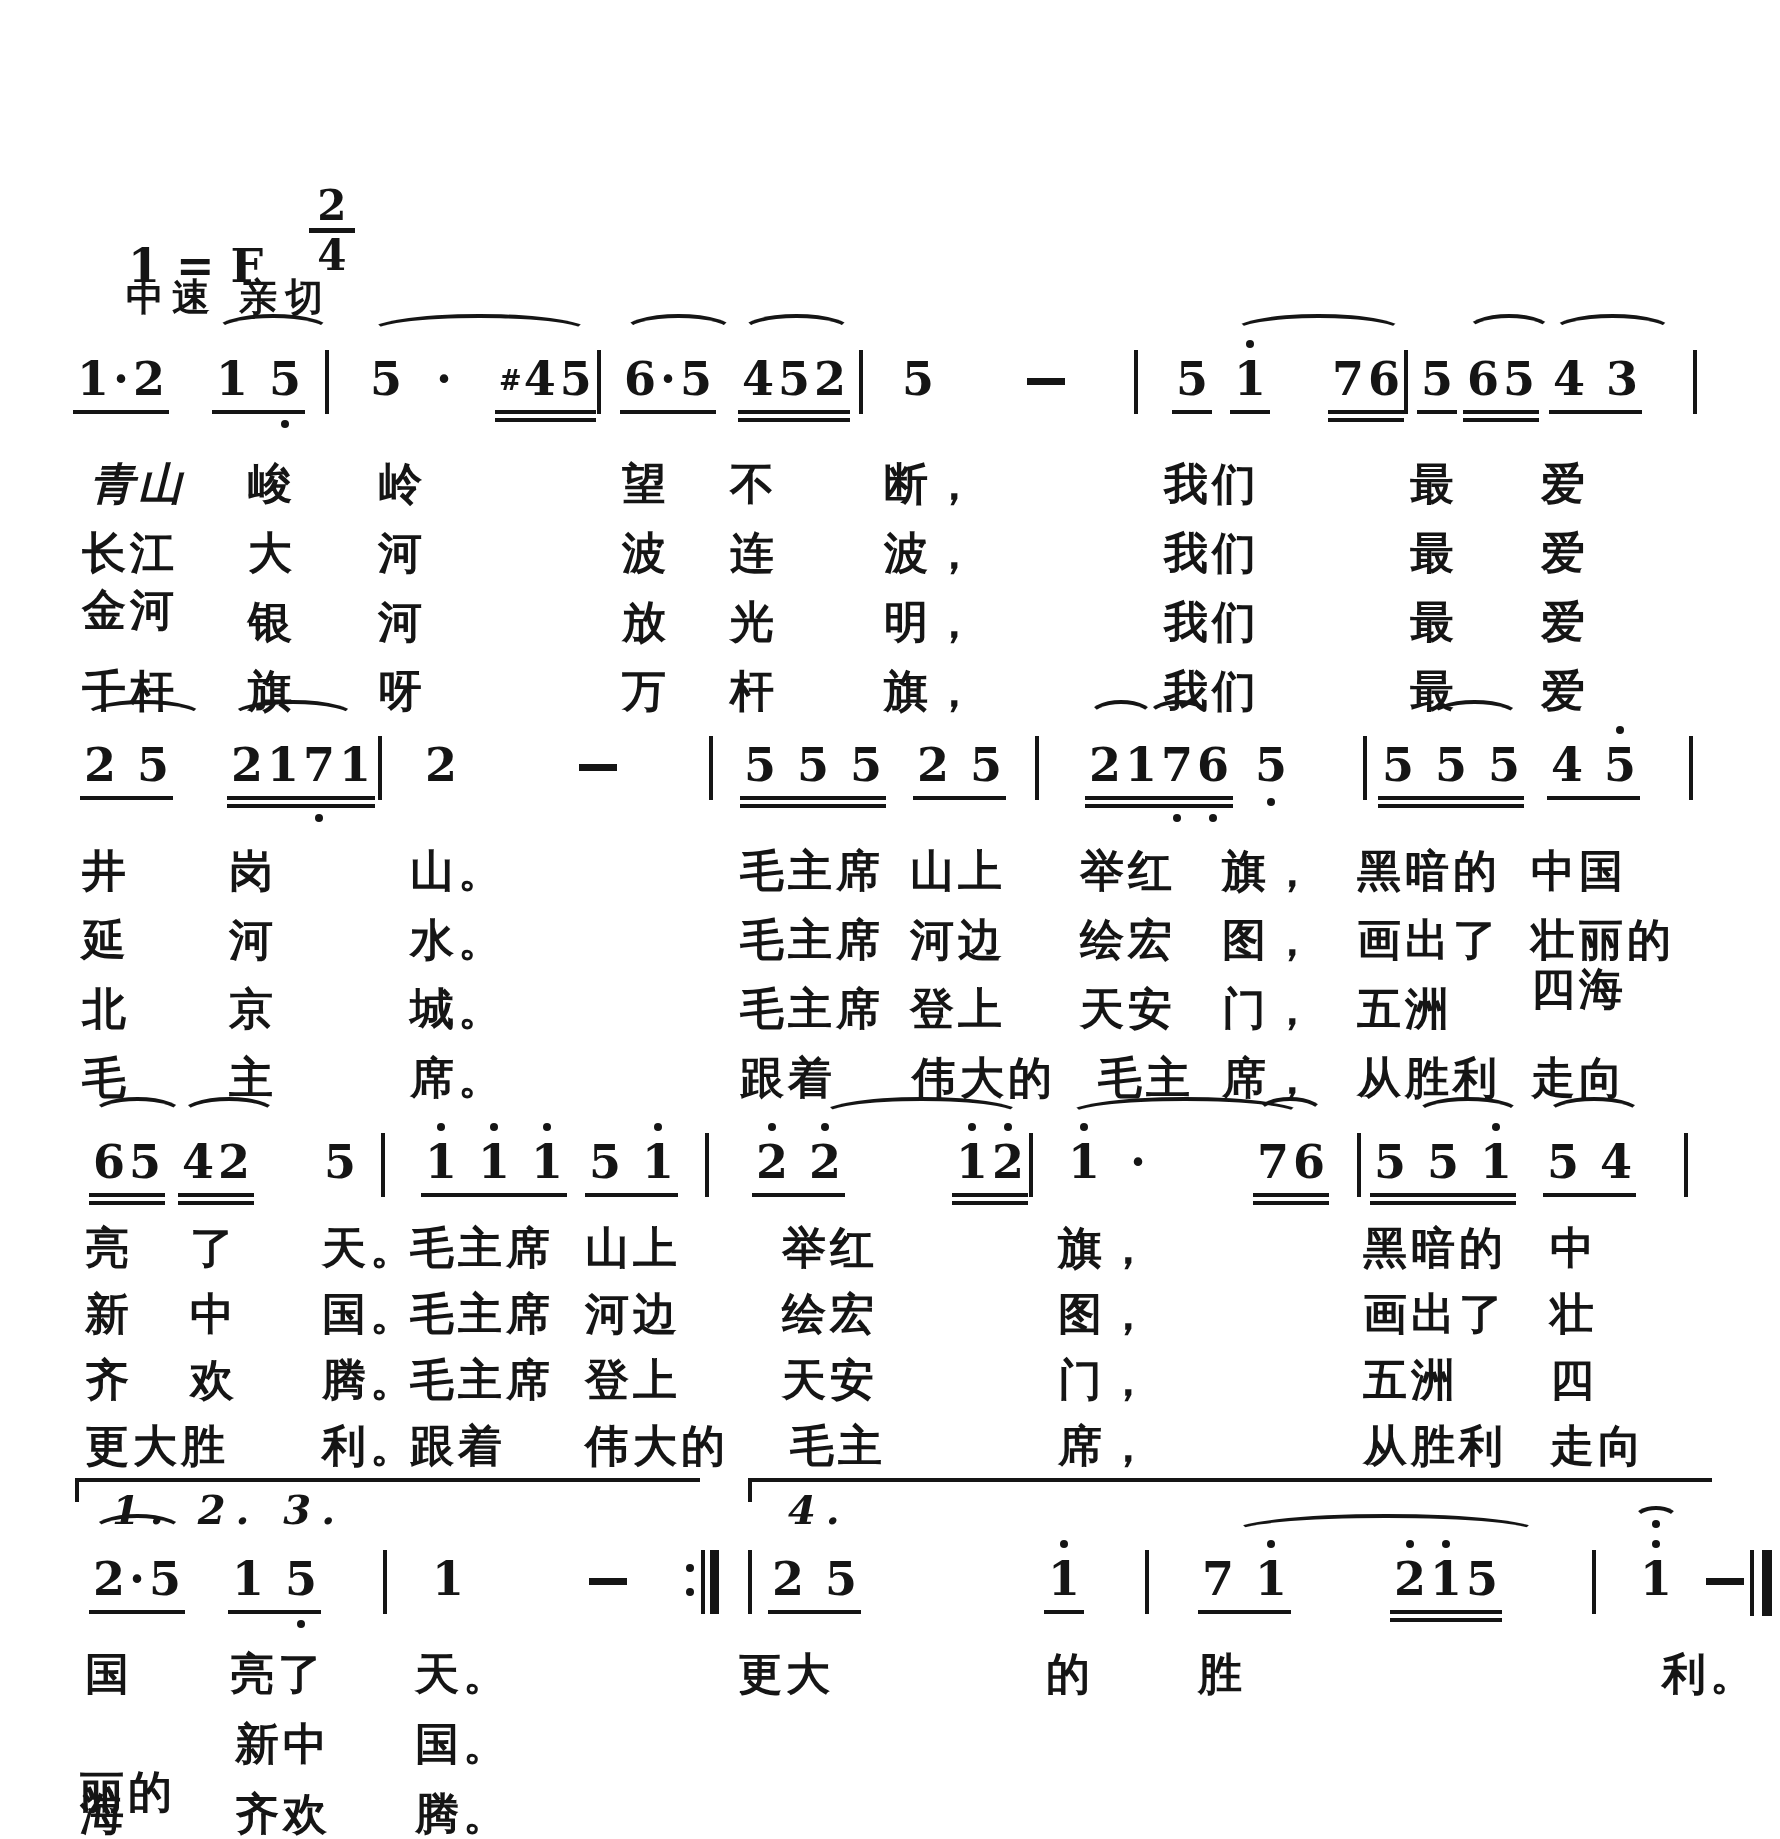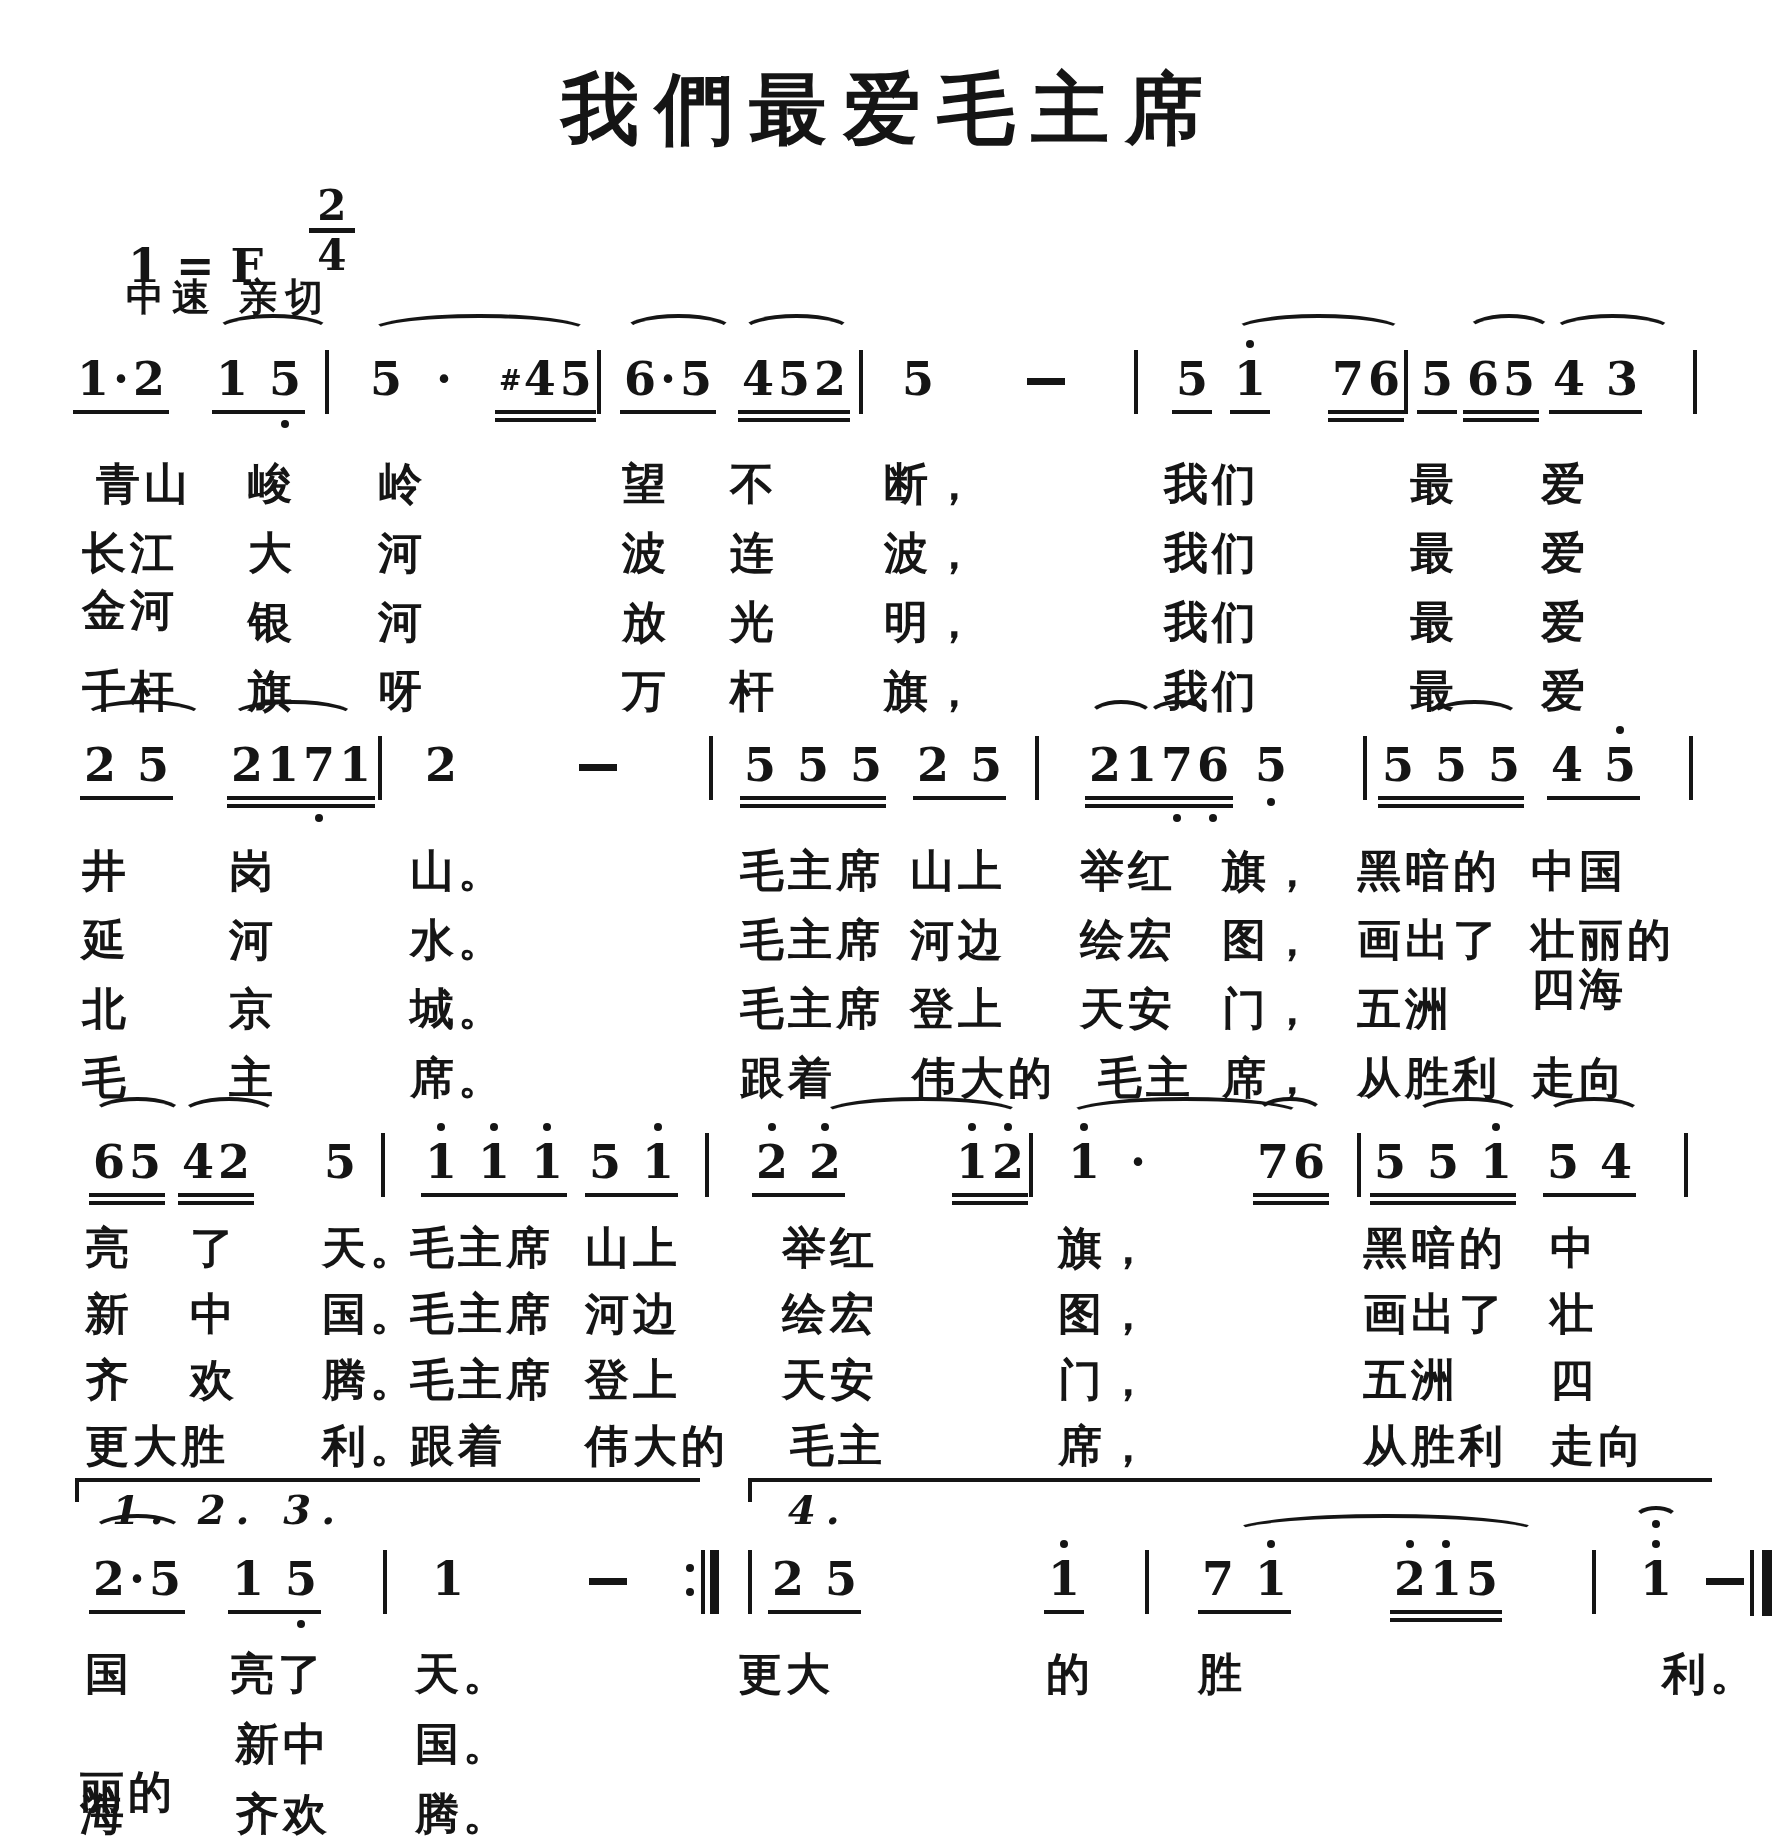--- a/index.html
+++ b/index.html
@@ -50,21 +50,20 @@
   
   .vline{position:absolute;height:4px;background:#151515;}
   .vtick{position:absolute;width:4px;height:24px;background:#151515;}
   .vlabel{position:absolute;font-family:"DejaVu Serif",serif;font-style:italic;font-weight:700;
           font-size:40px;letter-spacing:10px;white-space:nowrap;}
 </style>
 </head>
 <body>
 
 <div id="page">
-  <div id="title" class="abs">我們最爱毛主席</div>
   <div id="keysig" class="abs">
     <span class="kpart">1</span>
     <span class="kpart">=</span>
     <span class="kpart">F</span>
     <span class="meter">
       <span class="mt">2</span>
       <span class="mb">4</span>
     </span>
   </div>
   <div id="tempo" class="abs">中速 亲切</div>
@@ -357,21 +356,21 @@
       <div class="mcell" style="left: 1638px; top: 1552px;">
         <div class="ch">1<div class="dotA"></div></div>
         <div class="fermata"></div>
         <div class="fermata-dot"></div>
       </div>
       <div class="dash" style="left: 1706px; top: 1578px;"></div>
       <div class="finalbar" style="left: 1750px; top: 1550px;">
         <div class="thin"></div>
         <div class="thick"></div>
       </div>
-      <div class="lyric" style="left: 96px; top: 458px;">青山</div>
+      <div class="lyric" style="left: 90px; top: 458px; font-style: italic;">青山</div>
       <div class="lyric" style="left: 248px; top: 458px;">峻</div>
       <div class="lyric" style="left: 378px; top: 458px;">岭</div>
       <div class="lyric" style="left: 622px; top: 458px;">望</div>
       <div class="lyric" style="left: 730px; top: 458px;">不</div>
       <div class="lyric" style="left: 884px; top: 458px;">断，</div>
       <div class="lyric" style="left: 1164px; top: 458px;">我们</div>
       <div class="lyric" style="left: 1410px; top: 458px;">最</div>
       <div class="lyric" style="left: 1541px; top: 458px;">爱</div>
       <div class="lyric" style="left: 82px; top: 527px;">长江</div>
       <div class="lyric" style="left: 248px; top: 527px;">大</div>

